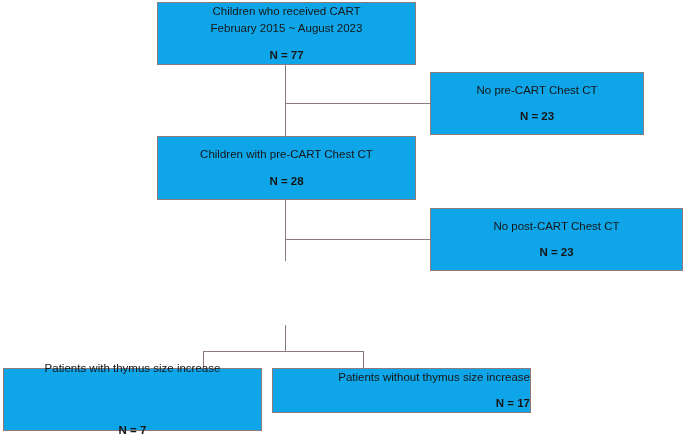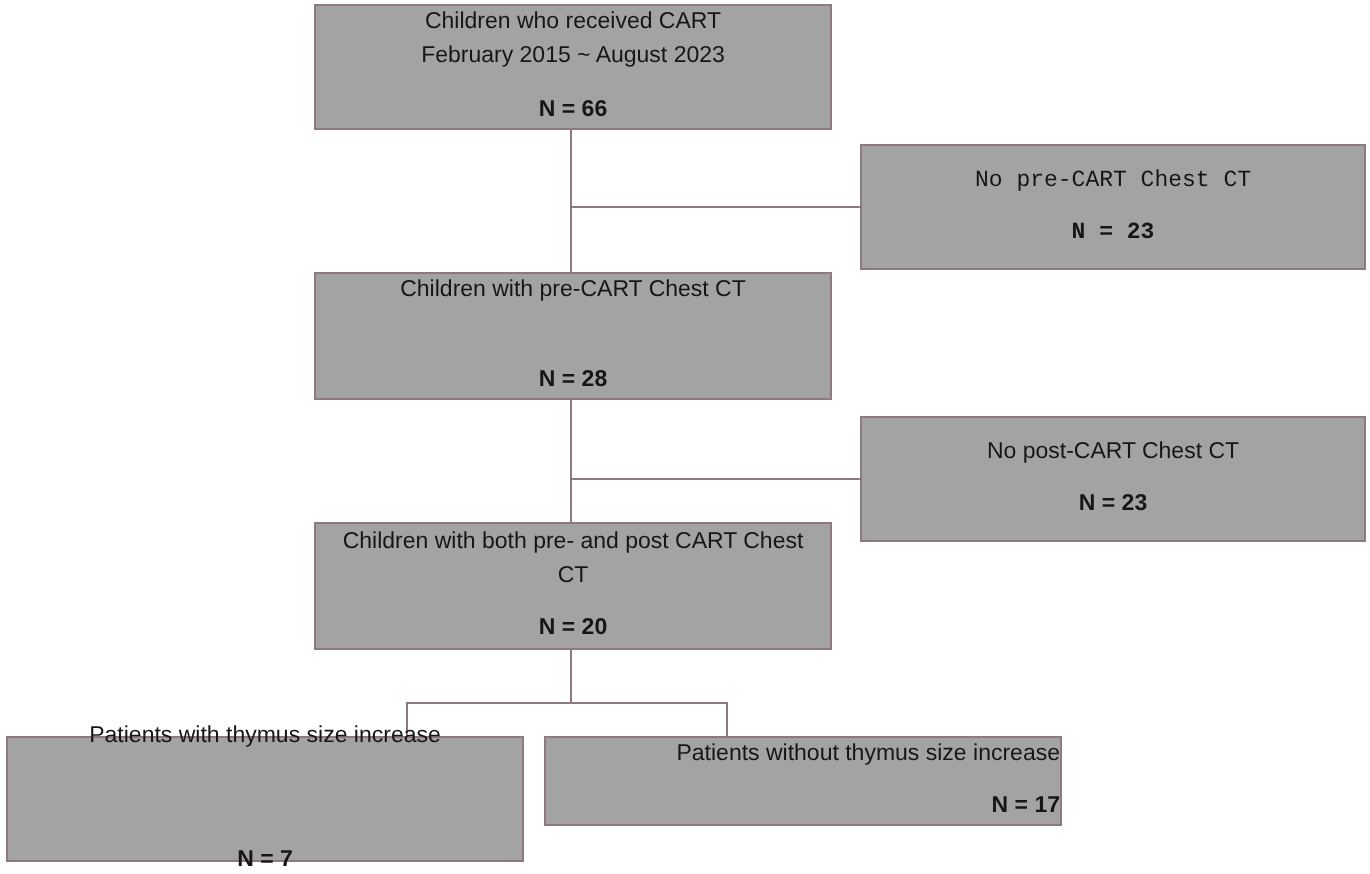--- a/index.html
+++ b/index.html
@@ -14,21 +14,21 @@
     position: relative;
     width: 685px;
     height: 437px;
     background: #ffffff;
     overflow: hidden;
   }
   .node {
     position: absolute;
     box-sizing: border-box;
     border: 1px solid #8d7b7b;
-    background: #a3a3a3;
+    background: #0ea5e9;
     display: flex;
     flex-direction: column;
     align-items: center;
     justify-content: center;
     text-align: center;
     color: #161616;
     font-size: 11.5px;
     line-height: 1.5;
   }
   .node .line {
@@ -41,24 +41,24 @@
     margin-top: 9px;
     white-space: nowrap;
   }
   .node .wrapline {
     display: block;
     white-space: normal;
     padding: 0 8px;
   }
   
   #node-received   { left: 157px; top: 2px;   width: 259px; height: 63px; }
-  #node-pre-ct     { left: 157px; top: 136px; width: 259px; height: 64px; justify-content: space-between; }
+  #node-pre-ct     { left: 157px; top: 136px; width: 259px; height: 64px; }
   #node-both-ct    { left: 157px; top: 261px; width: 259px; height: 64px; }
   
-  #node-no-pre-ct  { left: 430px; top: 72px;  width: 253px; height: 63px; font-family: Liberation Mono, monospace; }
+  #node-no-pre-ct  { left: 430px; top: 72px;  width: 214px; height: 63px; }
   #node-no-post-ct { left: 430px; top: 208px; width: 253px; height: 63px; }
   
   #node-increase    { left: 3px;   top: 368px; width: 259px; height: 63px; gap: 35px; }
   #node-no-increase { left: 272px; top: 368px; width: 259px; height: 45px; align-items: flex-end; }
 
   
   .conn {
     position: absolute;
     background: #8d7b7b;
   }
@@ -84,42 +84,38 @@
   <div class="conn conn-v" id="conn-trunk-2"></div>
   <div class="conn conn-h" id="conn-branch-2"></div>
   <div class="conn conn-v" id="conn-trunk-3"></div>
   <div class="conn conn-h" id="conn-split-bar"></div>
   <div class="conn conn-v" id="conn-drop-left"></div>
   <div class="conn conn-v" id="conn-drop-right"></div>
 
   <div class="node" id="node-received">
     <span class="line">Children who received CART</span>
     <span class="line">February 2015 ~ August 2023</span>
-    <span class="count">N = 66</span>
+    <span class="count">N = 77</span>
   </div>
 
   <div class="node" id="node-no-pre-ct">
     <span class="line">No pre-CART Chest CT</span>
     <span class="count">N = 23</span>
   </div>
 
   <div class="node" id="node-pre-ct">
     <span class="line">Children with pre-CART Chest CT</span>
     <span class="count">N = 28</span>
   </div>
 
   <div class="node" id="node-no-post-ct">
     <span class="line">No post-CART Chest CT</span>
     <span class="count">N = 23</span>
   </div>
 
-  <div class="node" id="node-both-ct">
-    <span class="wrapline">Children with both pre- and post CART Chest CT</span>
-    <span class="count">N = 20</span>
-  </div>
 
   <div class="node" id="node-increase">
     <span class="line">Patients with thymus size increase</span>
     <span class="count">N = 7</span>
   </div>
 
   <div class="node" id="node-no-increase">
     <span class="line">Patients without thymus size increase</span>
     <span class="count">N = 17</span>
   </div>

